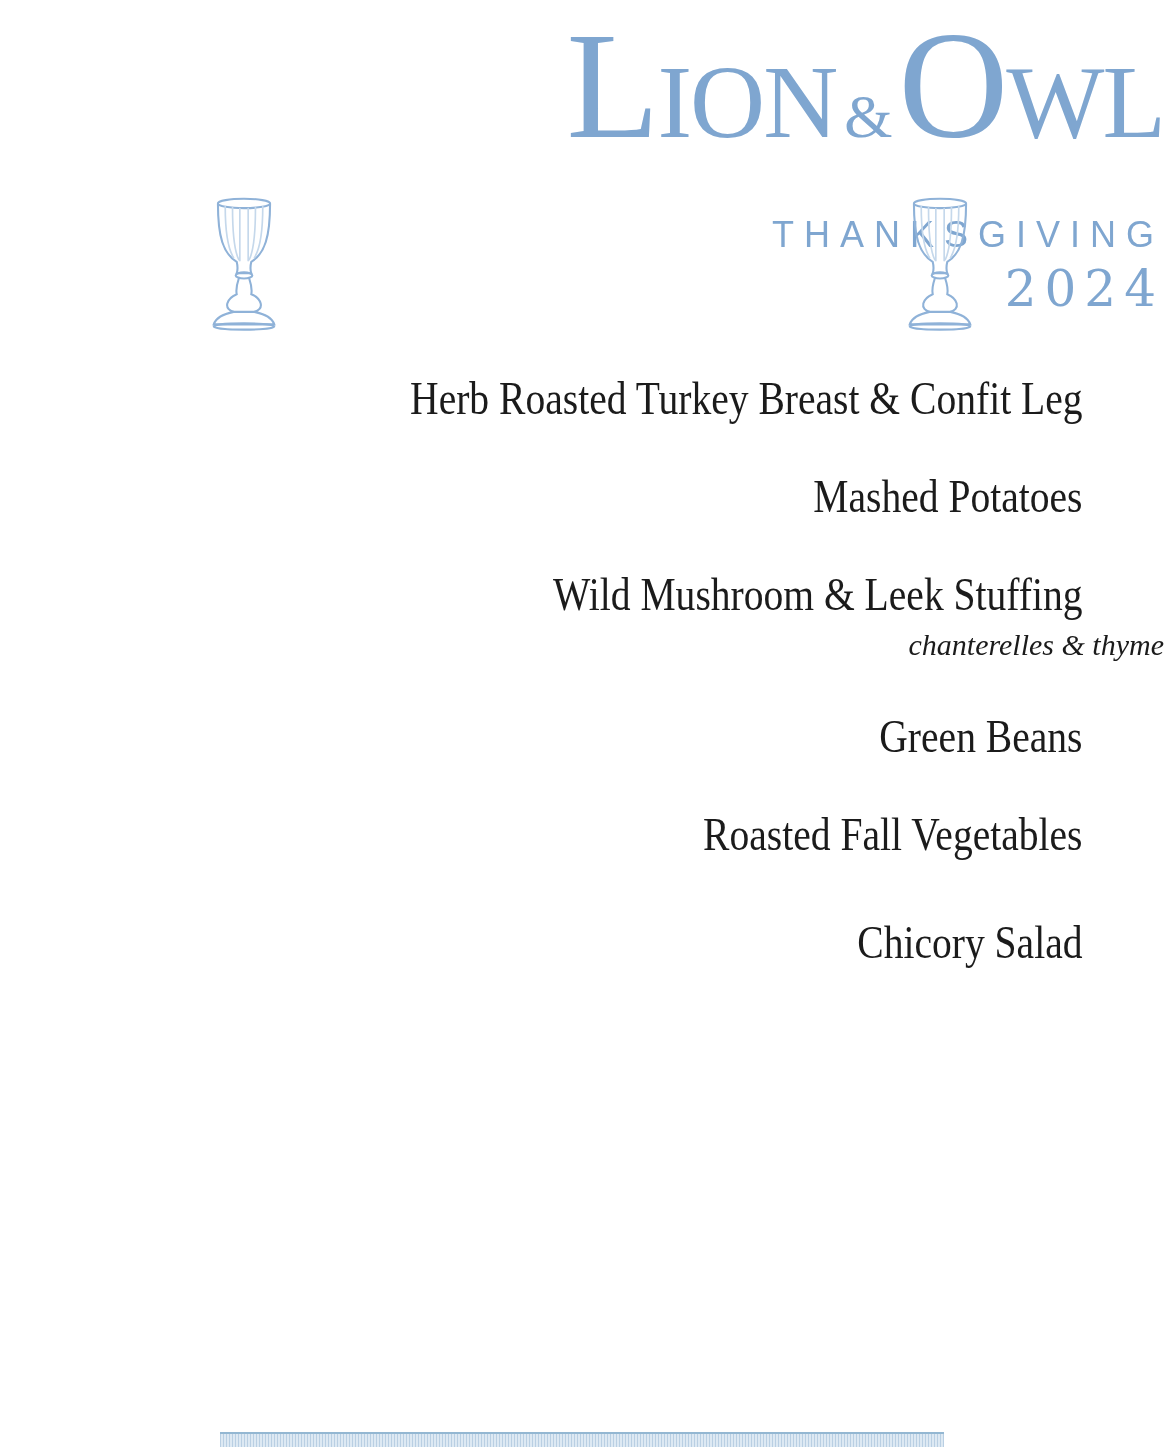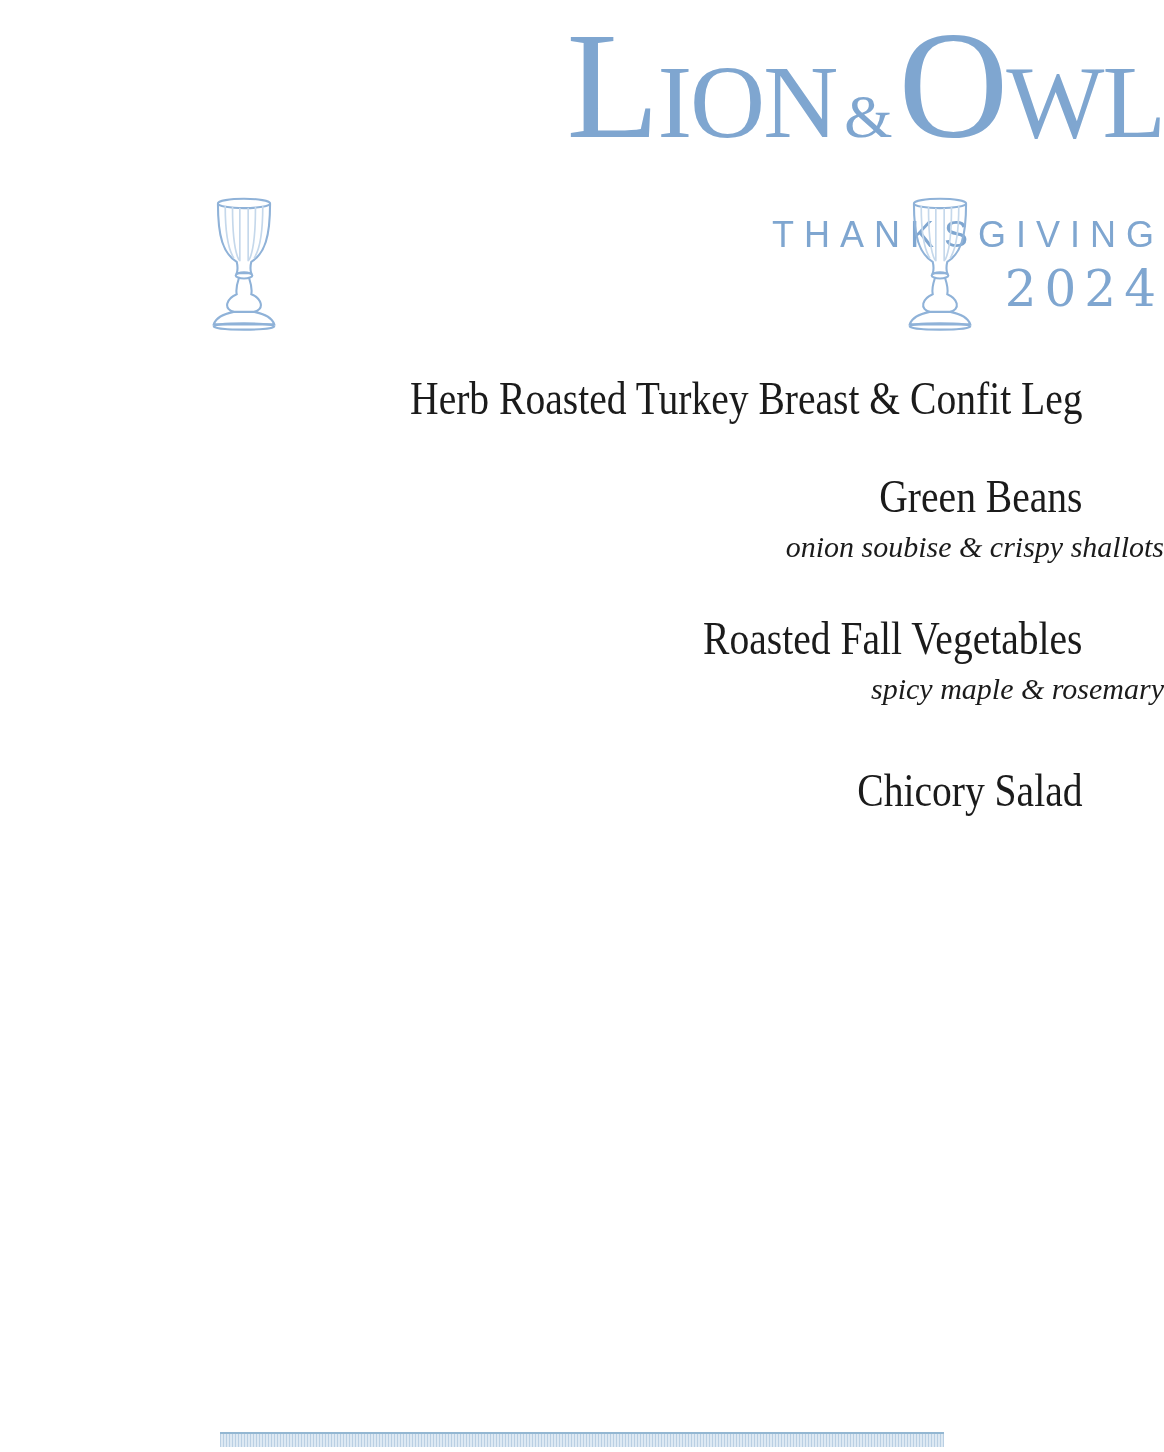--- a/index.html
+++ b/index.html
@@ -151,30 +151,36 @@
     </g>
   </svg>
 
 
   <section class="courses">
 
     <div class="course">
       <div class="course-name">Herb Roasted Turkey Breast &amp; Confit Leg</div>
     </div>
 
+    <div class="course">
+      <div class="course-name">Mashed Potatoes</div>
 
+    </div>
+
+    <div class="course">
+      <div class="course-name">Wild Mushroom &amp; Leek Stuffing</div>
+      <div class="course-desc">chanterelles &amp; thyme</div>
+    </div>
 
     <div class="course">
       <div class="course-name">Green Beans</div>
-      <div class="course-desc">onion soubise &amp; crispy shallots</div>
     </div>
 
     <div class="course">
       <div class="course-name">Roasted Fall Vegetables</div>
-      <div class="course-desc">spicy maple &amp; rosemary</div>
     </div>
 
     <div class="course">
       <div class="course-name">Chicory Salad</div>
     </div>
 
 
   </section>
 
   <div class="band"></div>

